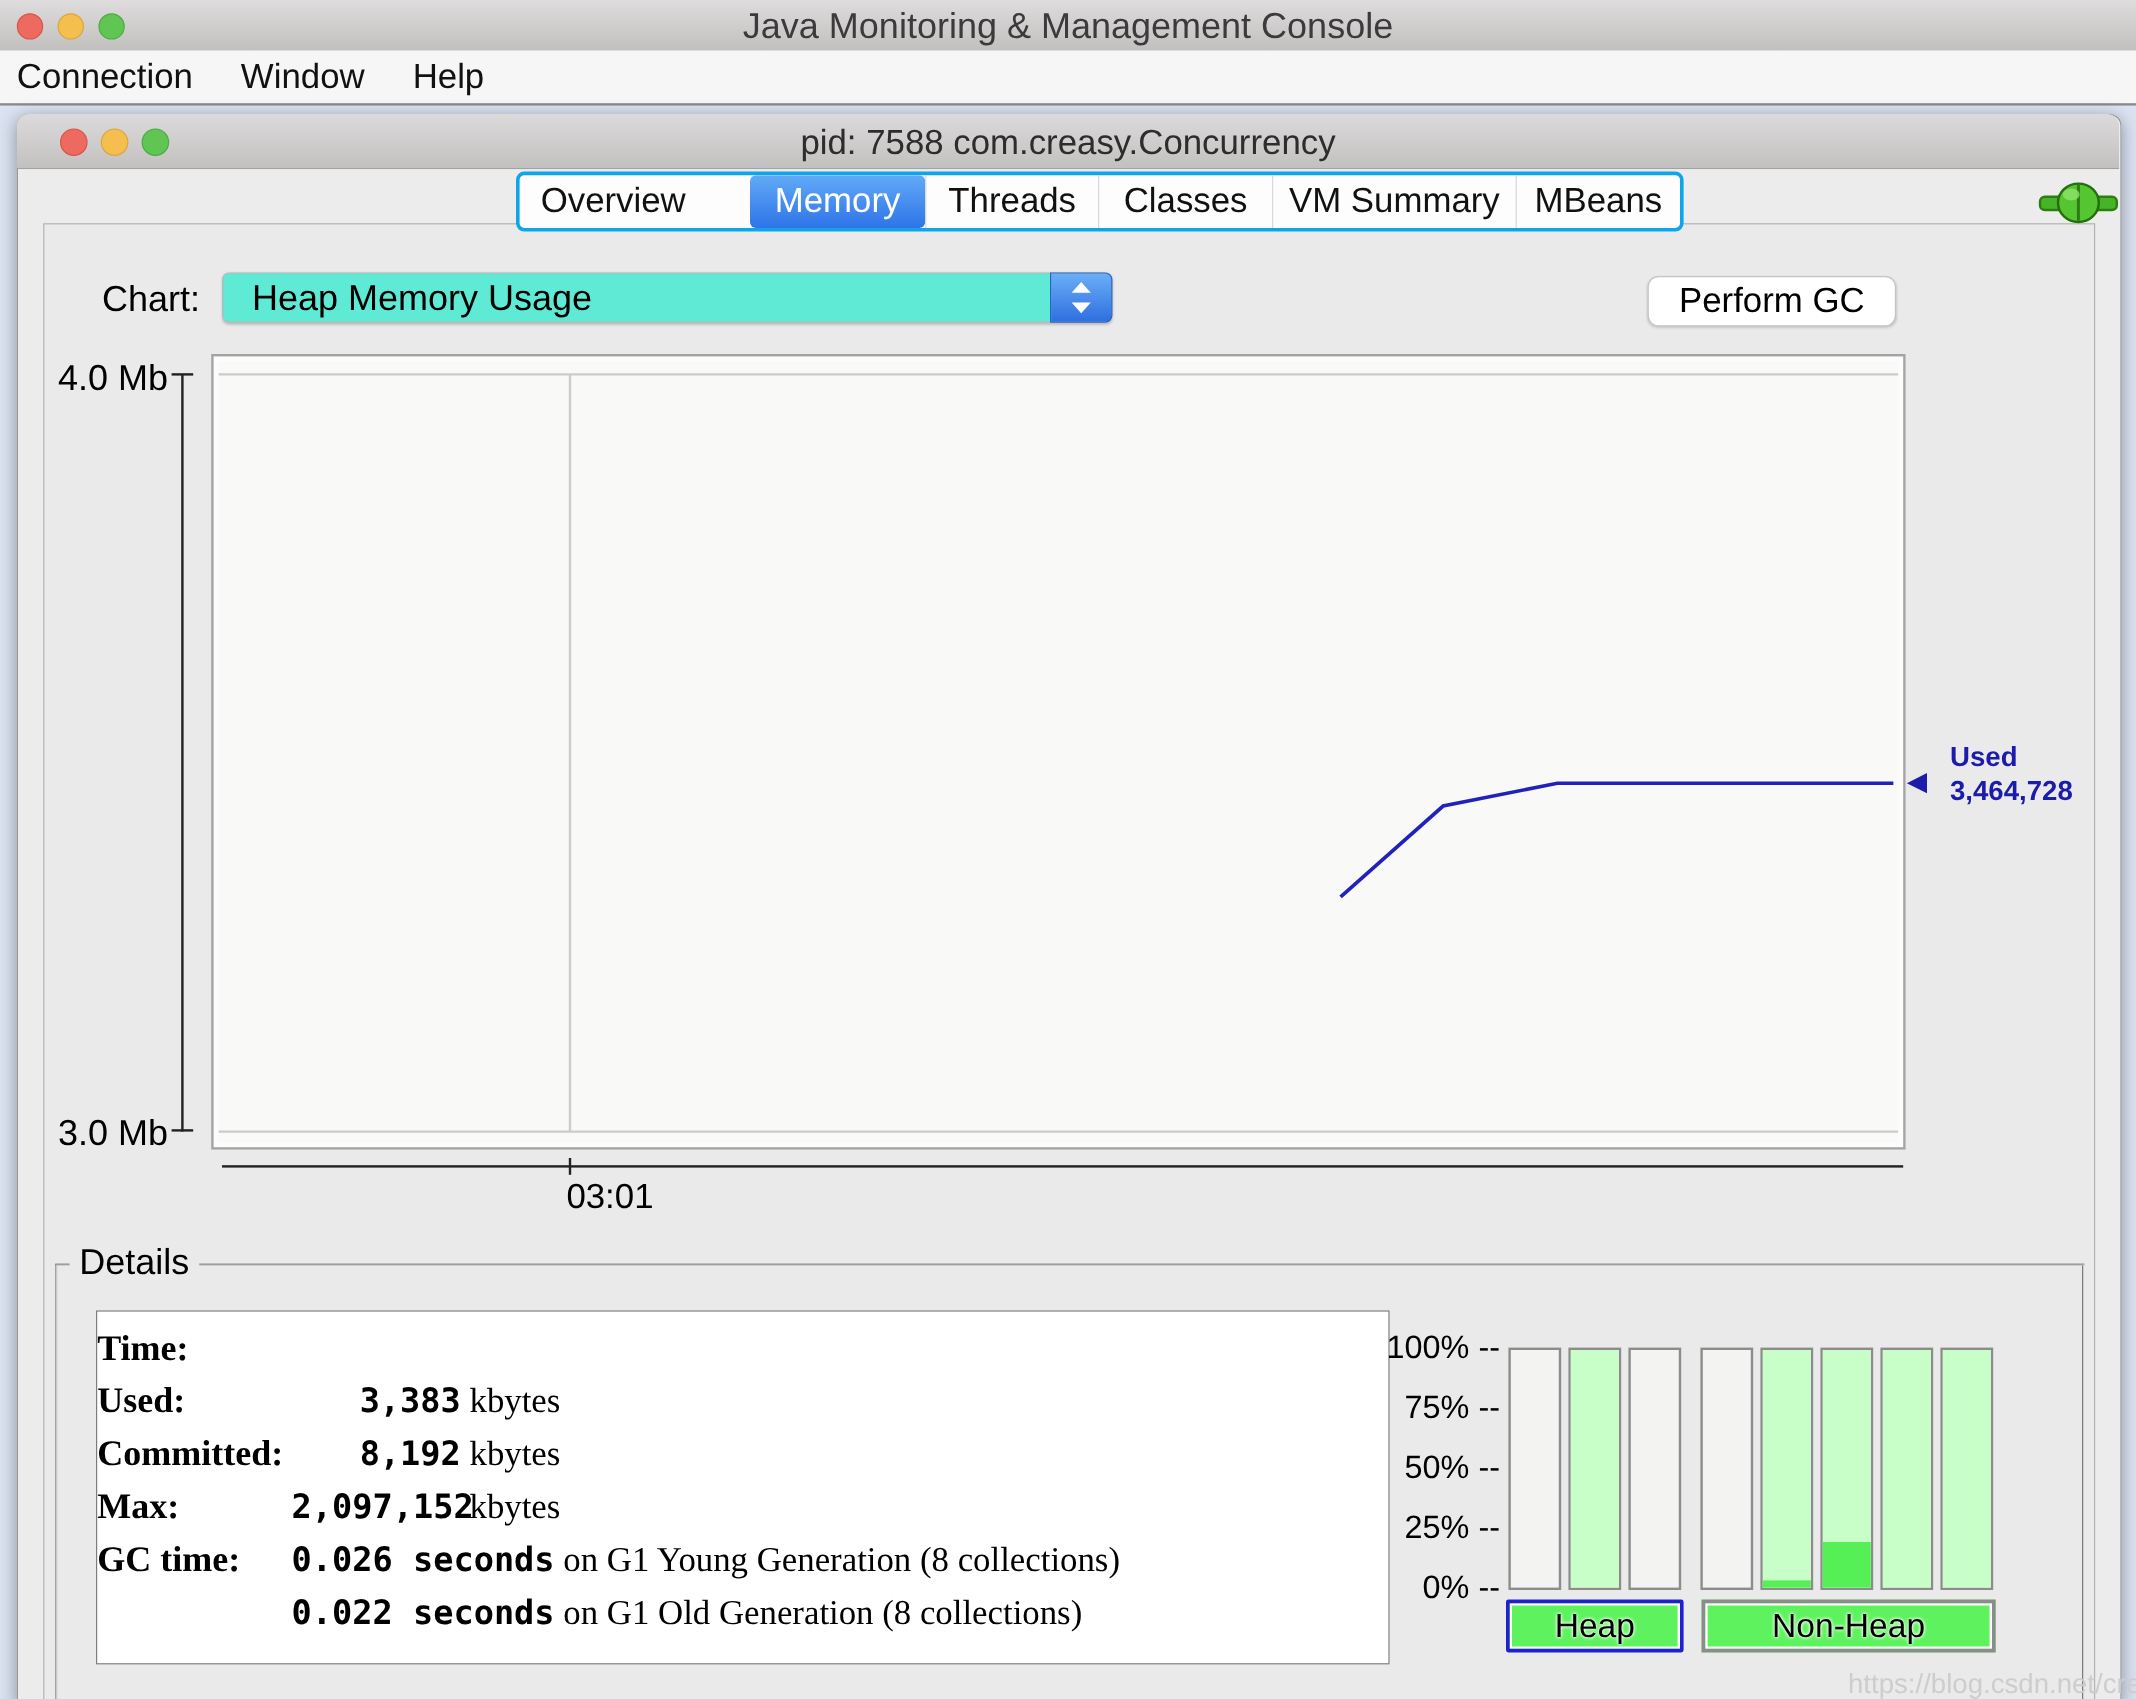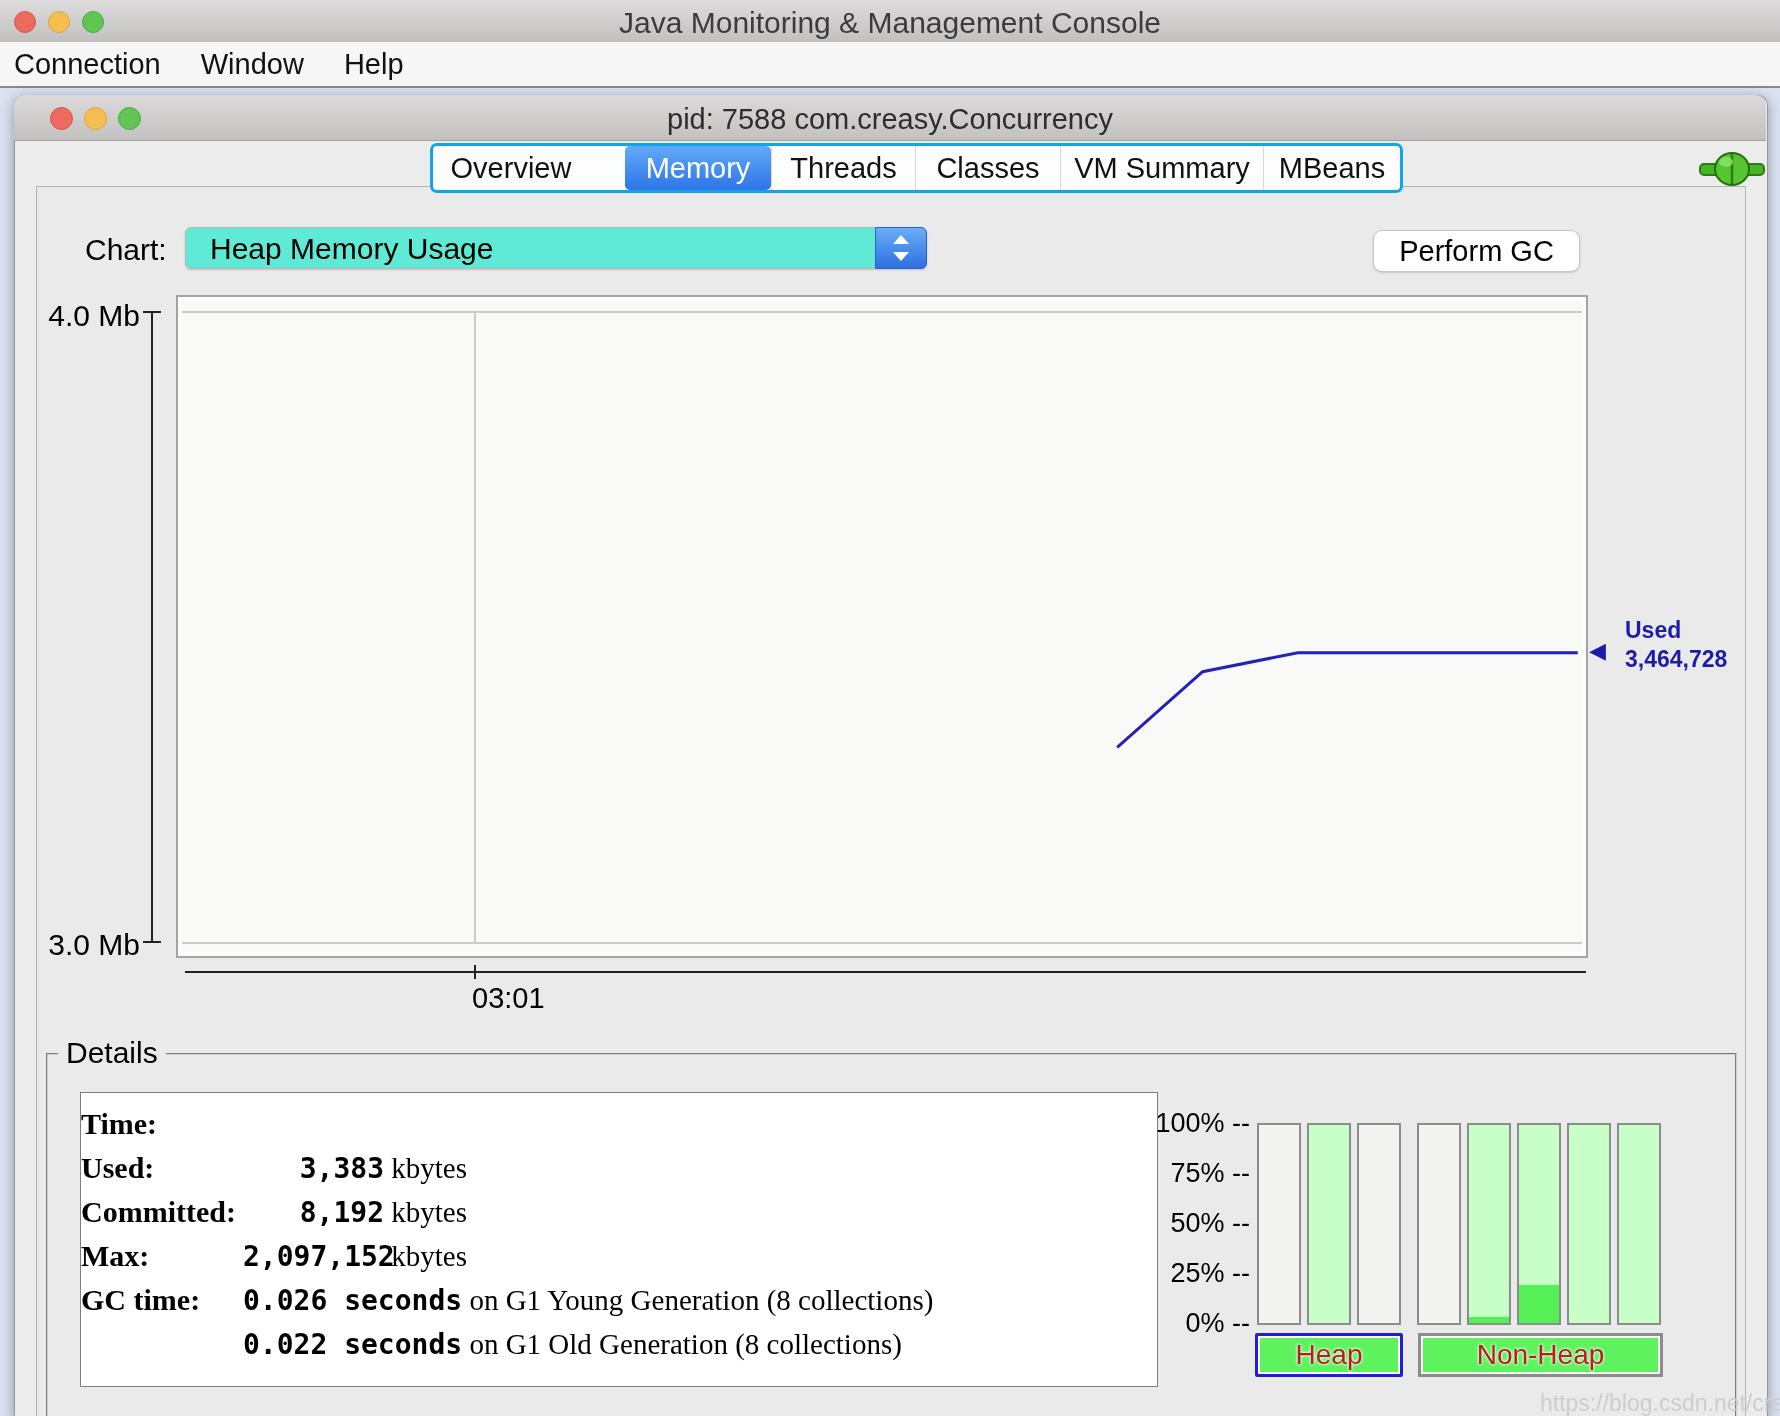--- a/index.html
+++ b/index.html
@@ -79,21 +79,21 @@
   .dval{padding-left:8px;font-family:"Liberation Serif",serif;font-size:29px;white-space:pre;}
   .dnum{display:inline-block;width:141px;text-align:right;font-family:"DejaVu Sans Mono",monospace;font-weight:bold;font-size:28px;}
   .dmono{font-family:"DejaVu Sans Mono",monospace;font-weight:bold;font-size:28px;}
   .dunit,.drest{font-family:"Liberation Serif",serif;font-size:29px;}
 
   
   .pctlab{width:120px;text-align:right;font-size:27px;color:#000;}
   .gbar{position:absolute;width:44px;height:202px;border:2px solid #8c8c8c;background:#f3f3f1;box-sizing:border-box;}
   .gfill{position:absolute;left:0;right:0;bottom:0;}
   .gbtn{position:absolute;height:44px;box-sizing:border-box;display:flex;align-items:center;justify-content:center;
-    font-size:28px;color:#b91c1c;background:#5ff25f;
+    font-size:28px;color:#000000;background:#5ff25f;
     box-shadow:inset 0 0 0 2px #fff;text-shadow:0 0 3px #fff,0 0 3px #fff;}
   .gbtn.heapsel{border:3px solid #2020d2;border-radius:2px;}
   .gbtn.plain{border:3px solid #8c8c8c;}
 
   .watermark{left:1540px;top:1390px;width:232px;text-align:right;font-size:23px;color:#cdcdcd;}
 </style>
 </head>
 <body>
 
 <div class="stage">

